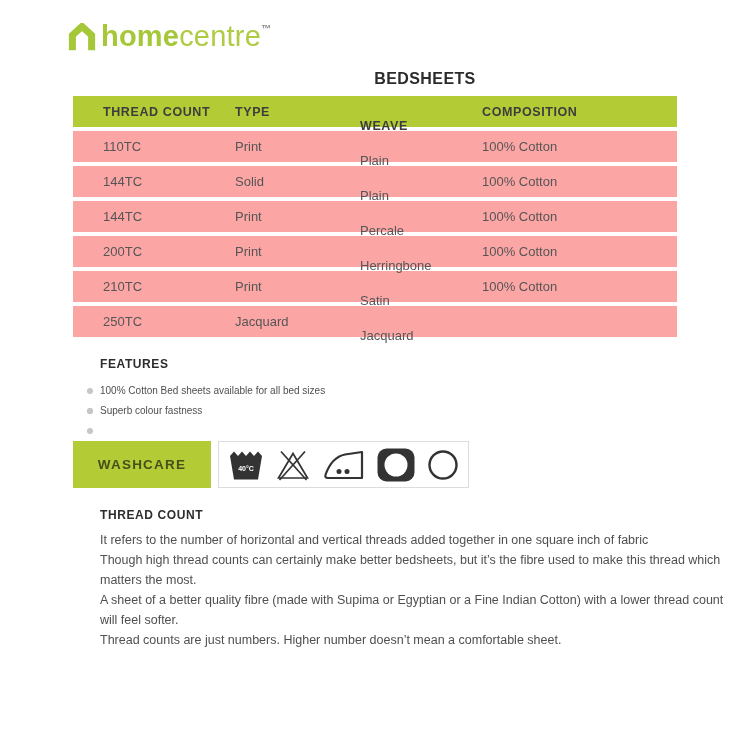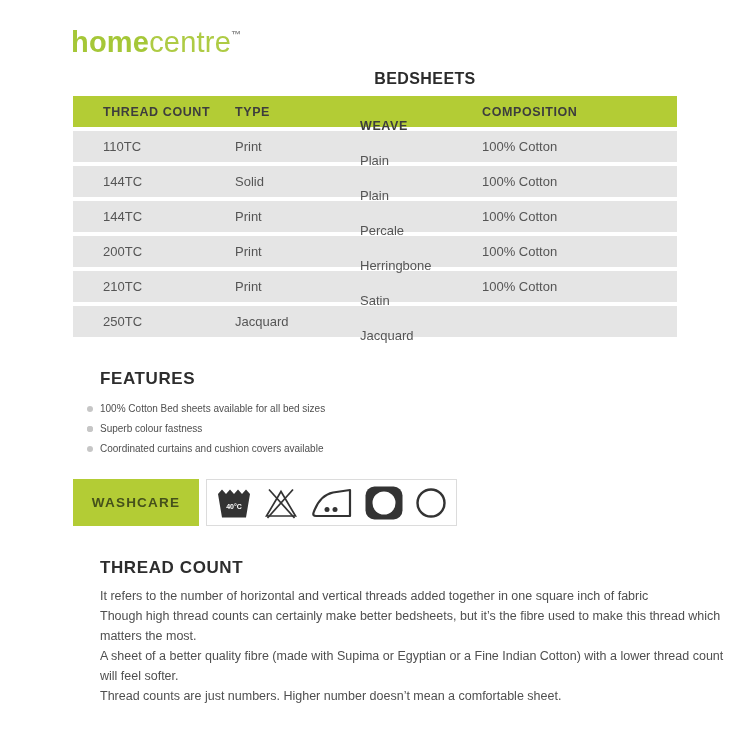--- a/index.html
+++ b/index.html
@@ -10,24 +10,23 @@
     height: 750px;
     background: #ffffff;
     font-family: "Liberation Sans", sans-serif;
     color: #4f4f4f;
     overflow: hidden;
   }
 
   
   .logo-row {
     display: flex;
-    align-items: flex-start;
+    align-items: flex-end;
     margin: 17px 0 0 67px;
     height: 34px;
-    flex-direction: column;
   }
   .logo-house { margin-top: 3px; }
   .logo-text { font-size: 29px; line-height: 30px; letter-spacing: 0.2px; margin-left: 4px; }
   .logo-home { color: #a5c738; font-weight: bold; }
   .logo-centre { color: #aecb44; font-weight: normal; }
   .logo-tm { font-size: 10px; color: #8a8a8a; vertical-align: 14px; font-weight: bold; letter-spacing: 0; }
 
   
   .page-title {
     margin: 19px 0 0 100px;
@@ -48,33 +47,33 @@
     margin-bottom: 4px;
   }
   .t-head {
     background: #b3cc35;
     font-weight: bold;
     font-size: 12.5px;
     letter-spacing: 0.6px;
     color: #3d3d3d;
   }
   .t-data {
-    background: #e5e5e5;
+    background: #fca5a5;
     font-size: 13px;
     color: #555555;
   }
   .c1 { flex: 0 0 132px; }
   .c2 { flex: 0 0 125px; }
   .c3 { flex: 0 0 122px; margin-top: 28px; }
   .c4 { flex: 1 1 auto; }
 
   
   .section-title {
-    margin: 32px 0 0 100px;
-    font-size: 17px;
+    margin: 20px 0 0 100px;
+    font-size: 12px;
     font-weight: bold;
     letter-spacing: 0.6px;
     color: #2d2d2d;
   }
   .features-list { margin: 10px 0 0 0; list-style: none; }
   .feature-item {
     position: relative;
     margin-left: 100px;
     padding: 0;
     font-size: 10px;
@@ -92,21 +91,21 @@
   }
 
   
   .washcare-row {
     display: flex;
     align-items: stretch;
     margin: 20px 0 0 73px;
     height: 47px;
   }
   .washcare-badge {
-    width: 126px;
+    width: 138px;
     background: #b3cc35;
     display: flex;
     align-items: center;
     justify-content: center;
     font-size: 13.5px;
     font-weight: bold;
     letter-spacing: 1.2px;
     color: #45511b;
   }
   .washcare-icons {
@@ -185,21 +184,21 @@
       <div class="c2">Jacquard</div>
       <div class="c3">Jacquard</div>
     </div>
   </div>
 
   <div class="section-title">FEATURES</div>
   <ul class="features-list">
     <li class="feature-item"><span class="dot"></span><span>100% Cotton Bed sheets available for all bed sizes</span></li>
     <li class="feature-item"><span class="dot"></span></li>
     <li class="feature-item"><span class="dot"></span><span>Superb colour fastness</span></li>
-    <li class="feature-item"><span class="dot"></span><span>Coordinated curtains and cushion covers available</span></li>
+    <li class="feature-item"><span class="dot"></span></li>
   </ul>
 
   <div class="washcare-row">
     <div class="washcare-badge">WASHCARE</div>
     <div class="washcare-icons">
       <svg class="care-icon" width="38" height="36" viewBox="0 0 36 36">
         <path d="M2,9 L6,4.5 L10,9 L14,4.5 L18,9 L22,4.5 L26,9 L30,4.5 L34,9 L30,32.5 L6,32.5 Z" fill="#333333"></path>
         <text x="18" y="24" font-size="7" font-weight="bold" fill="#ffffff" text-anchor="middle" font-family="Liberation Sans, sans-serif">40°C</text>
       </svg>
       <svg class="care-icon" width="38" height="36" viewBox="0 0 36 36">

